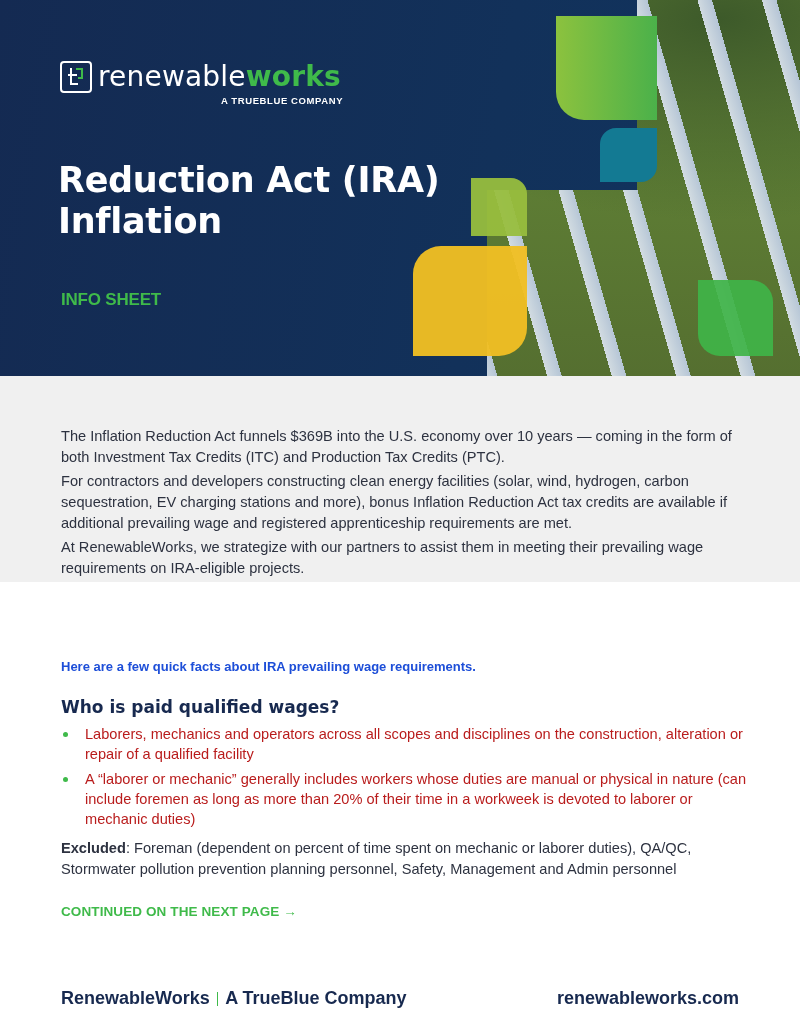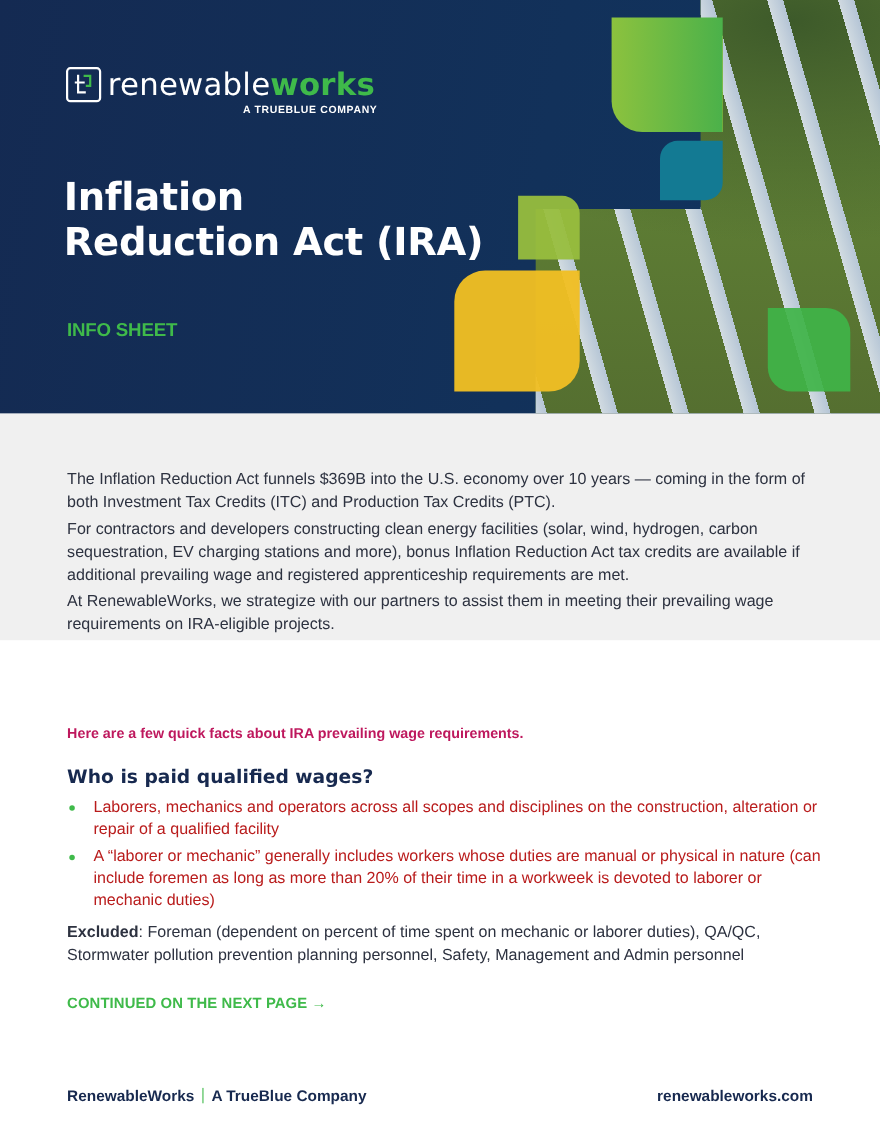--- a/index.html
+++ b/index.html
@@ -37,31 +37,31 @@
 
   .hero-title { position: absolute; left: 58px; top: 160px; font-size: 35px; line-height: 41px; font-weight: bold; color: #ffffff; font-family: "DejaVu Sans", sans-serif; letter-spacing: -0.3px; }
   .hero-title div { white-space: nowrap; }
   .hero-kicker { position: absolute; left: 61px; top: 290px; font-size: 17px; font-weight: bold; color: #3fba4a; letter-spacing: -0.2px; }
 
   
   .intro { position: absolute; left: 0; top: 376px; width: 800px; height: 206px; background: #f0f0f0; }
   .intro p { position: absolute; left: 61px; width: 680px; font-size: 14.6px; line-height: 21px; color: #2d3240; }
 
   
-  .lead { position: absolute; left: 61px; top: 659px; font-size: 13px; font-weight: bold; color: #be185d; }
+  .lead { position: absolute; left: 61px; top: 659px; font-size: 13px; font-weight: bold; color: #1d4ed8; }
   .h2 { position: absolute; left: 61px; top: 697px; font-size: 17px; font-weight: bold; color: #17294f; font-family: "DejaVu Sans", sans-serif; }
   .bullets { position: absolute; left: 61px; top: 724px; width: 690px; list-style: none; }
   .bullets li { position: relative; padding-left: 24px; font-size: 14.6px; line-height: 20px; color: #b91c1c; margin-bottom: 5px; }
   .bullet-dot { position: absolute; left: 2px; top: 8px; width: 5px; height: 5px; border-radius: 50%; background: #3fba4a; }
   .excluded { position: absolute; left: 61px; top: 838px; width: 690px; font-size: 14.6px; line-height: 21px; color: #2d3240; }
   .excluded b { color: #2d3240; }
   .continue { position: absolute; left: 61px; top: 904px; font-size: 13.5px; font-weight: bold; color: #3fba4a; letter-spacing: 0.1px; text-decoration: none; }
 
   
-  .footer { position: absolute; left: 61px; top: 988px; width: 678px; display: flex; justify-content: space-between; font-size: 14px; font-weight: bold; color: #17294f; }
+  .footer { position: absolute; left: 61px; top: 988px; width: 678px; display: flex; justify-content: space-between; font-size: 18px; font-weight: bold; color: #17294f; }
   .footer .sep { display: inline-block; width: 1.5px; height: 14px; background: #3fba4a; margin: 0 7px; vertical-align: -2px; }
 </style>
 </head>
 <body>
 
 <header class="hero">
   <div class="photo photo-upper">
       <div class="photo-inner"></div>
     </div>
   <div class="photo photo-lower">
@@ -81,22 +81,22 @@
         <path d="M6 2 V18 H13" stroke="#ffffff" stroke-width="2" fill="none"></path>
         <path d="M3 9 H12" stroke="#ffffff" stroke-width="2" fill="none"></path>
         <path d="M11 3 H17 V12 H13" stroke="#3fba4a" stroke-width="2" fill="none"></path>
       </svg>
     </span>
     <span class="logo-text"><span>renewable</span><span class="works">works</span></span>
   </div>
   <div class="logo-sub">A TRUEBLUE COMPANY</div>
 
   <h1 class="hero-title">
+    <div>Reduction Act (IRA)</div>
     <div>Inflation</div>
-    <div>Reduction Act (IRA)</div>
   </h1>
   <div class="hero-kicker">INFO SHEET</div>
 </header>
 
 <section class="intro">
   <p style="top:50px">The Inflation Reduction Act funnels $369B into the U.S. economy over 10 years — coming in the form of both Investment Tax Credits (ITC) and Production Tax Credits (PTC).</p>
   <p style="top:161px">At RenewableWorks, we strategize with our partners to assist them in meeting their prevailing wage requirements on IRA-eligible projects.</p>
   <p style="top:95px">For contractors and developers constructing clean energy facilities (solar, wind, hydrogen, carbon sequestration, EV charging stations and more), bonus Inflation Reduction Act tax credits are available if additional prevailing wage and registered apprenticeship requirements are met.</p>
 </section>
 

